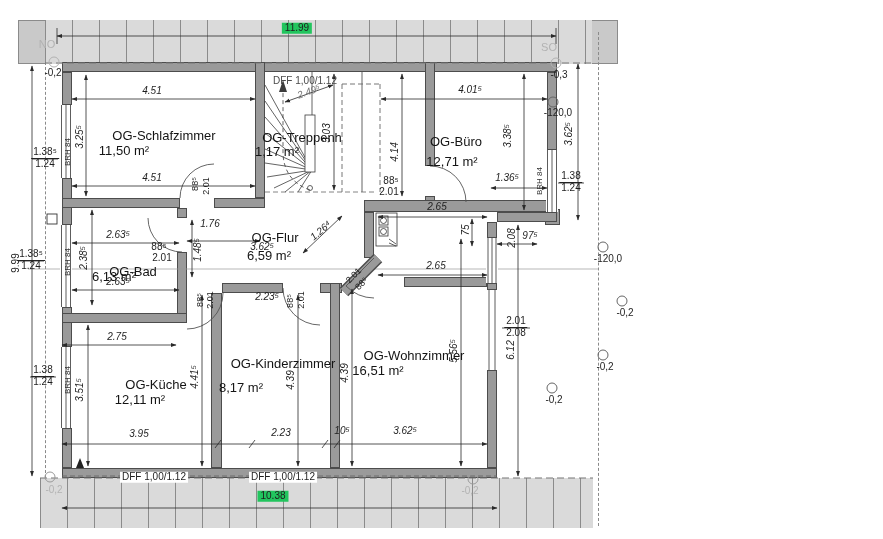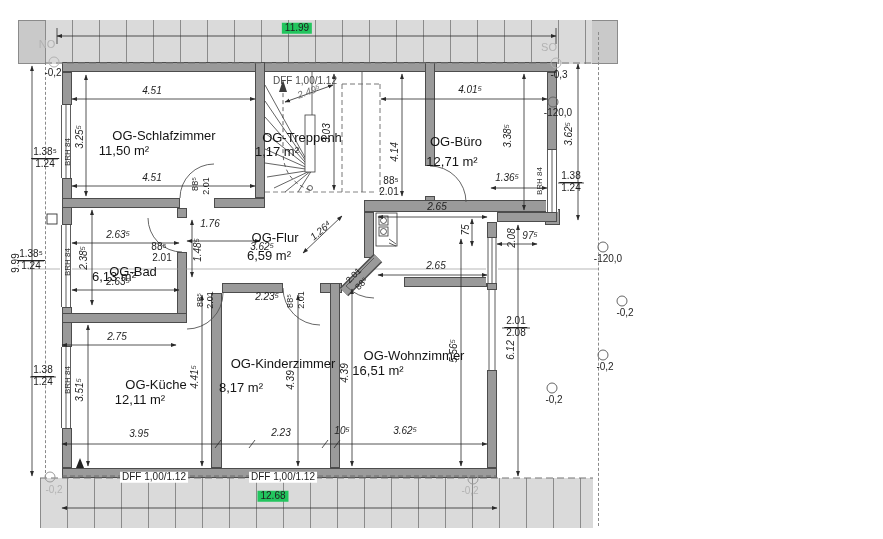--- a/index.html
+++ b/index.html
@@ -230,21 +230,21 @@
       <circle cx="552" cy="388" r="5" stroke="#666"></circle>
       <circle cx="50" cy="477" r="5" stroke="#9a9a9a"></circle>
       <circle cx="473" cy="479" r="5" stroke="#9a9a9a"></circle>
     </g>
   </svg>
 
   <div class="lbl up gray" style="left:47px;top:45px;font-size:11px">NO</div>
   <div class="lbl up gray" style="left:549px;top:48px;font-size:11px">SO</div>
 
   <div class="lbl up bgs" style="left:297px;top:28px">11.99</div>
-  <div class="lbl up bgs" style="left:273px;top:496px">12.68</div>
+  <div class="lbl up bgs" style="left:273px;top:496px">10.38</div>
   <div class="lbl up r90" style="left:16px;top:263px">9.99</div>
 
   <div class="lbl up" style="left:53px;top:73px">-0,2</div>
   <div class="lbl up" style="left:559px;top:75px">-0,3</div>
   <div class="lbl up" style="left:558px;top:113px">-120,0</div>
   <div class="lbl up" style="left:608px;top:259px">-120,0</div>
   <div class="lbl up" style="left:625px;top:313px">-0,2</div>
   <div class="lbl up" style="left:605px;top:367px">-0,2</div>
   <div class="lbl up" style="left:554px;top:400px">-0,2</div>
   <div class="lbl up gray" style="left:54px;top:490px">-0,2</div>

